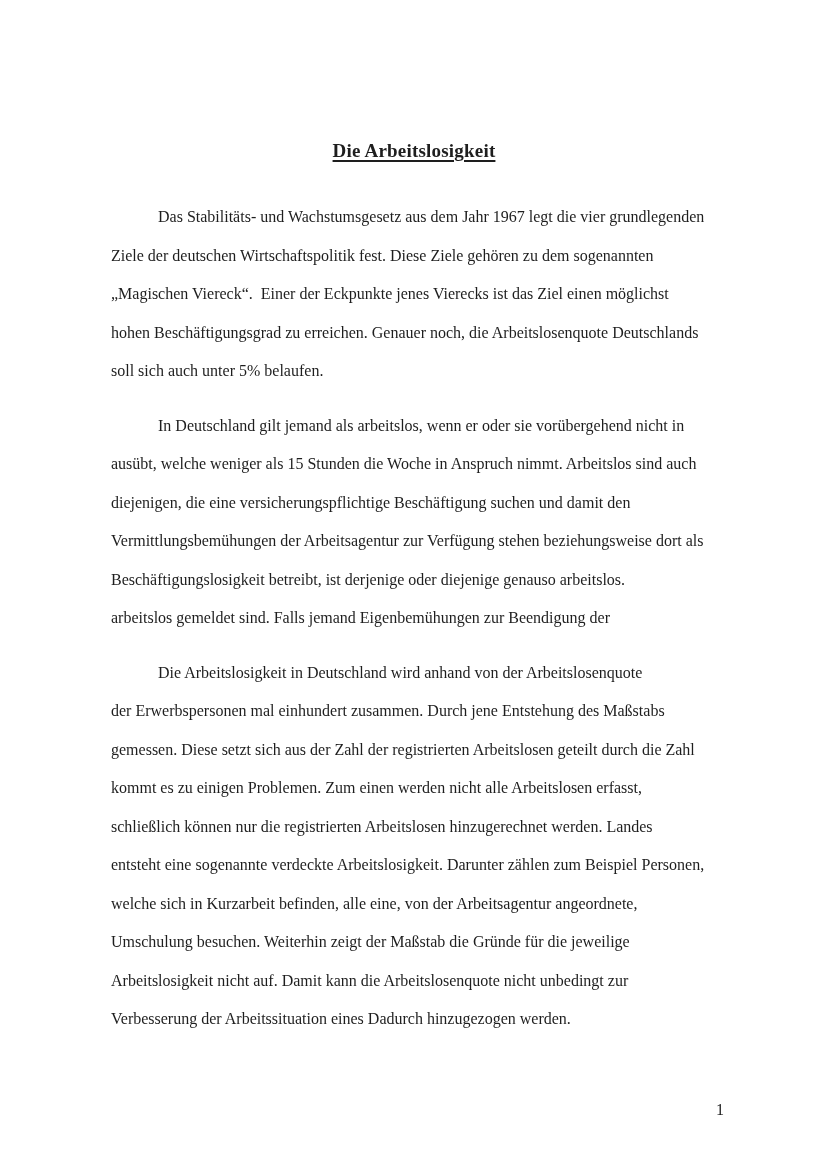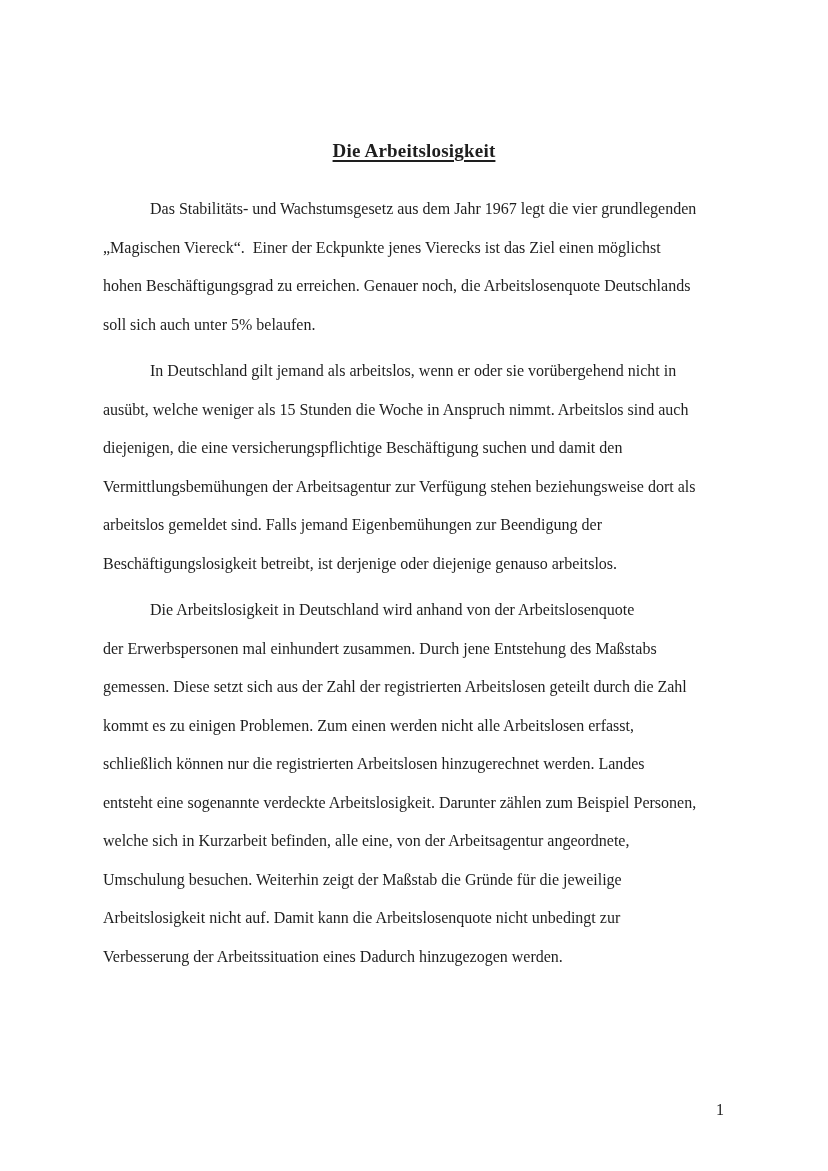--- a/index.html
+++ b/index.html
@@ -32,21 +32,21 @@
     letter-spacing: 0.2px;
   }
   .content {
     position: absolute;
     top: 182px;
     left: 95px;
     width: 650px;
     font-size: 16px;
   }
   .paragraph {
-    margin: 8px;
+    margin: 16px;
   }
   .line {
     line-height: 38.5px;
     white-space: pre;   
   }
   .line.indent {
     padding-left: 47px;
   }
   .page-number {
     position: absolute;
@@ -59,31 +59,32 @@
 </head>
 <body>
 
 <div class="page">
 
   <h1 class="title">Die Arbeitslosigkeit</h1>
 
   <div class="content">
     <div class="paragraph">
         <div class="line indent">Das Stabilitäts- und Wachstumsgesetz aus dem Jahr 1967 legt die vier grundlegenden</div>
+        <div class="line">Ziele der deutschen Wirtschaftspolitik fest. Diese Ziele gehören zu dem sogenannten</div>
         <div class="line">„Magischen Viereck“.  Einer der Eckpunkte jenes Vierecks ist das Ziel einen möglichst</div>
         <div class="line">hohen Beschäftigungsgrad zu erreichen. Genauer noch, die Arbeitslosenquote Deutschlands</div>
         <div class="line">soll sich auch unter 5% belaufen.</div>
       </div>
     <div class="paragraph">
         <div class="line indent">In Deutschland gilt jemand als arbeitslos, wenn er oder sie vorübergehend nicht in</div>
         <div class="line">ausübt, welche weniger als 15 Stunden die Woche in Anspruch nimmt. Arbeitslos sind auch</div>
         <div class="line">diejenigen, die eine versicherungspflichtige Beschäftigung suchen und damit den</div>
         <div class="line">Vermittlungsbemühungen der Arbeitsagentur zur Verfügung stehen beziehungsweise dort als</div>
+        <div class="line">Beschäftigungslosigkeit betreibt, ist derjenige oder diejenige genauso arbeitslos.</div>
         <div class="line">arbeitslos gemeldet sind. Falls jemand Eigenbemühungen zur Beendigung der</div>
-        <div class="line">Beschäftigungslosigkeit betreibt, ist derjenige oder diejenige genauso arbeitslos.</div>
       </div>
     <div class="paragraph">
         <div class="line indent">Die Arbeitslosigkeit in Deutschland wird anhand von der Arbeitslosenquote</div>
         <div class="line">der Erwerbspersonen mal einhundert zusammen. Durch jene Entstehung des Maßstabs</div>
         <div class="line">gemessen. Diese setzt sich aus der Zahl der registrierten Arbeitslosen geteilt durch die Zahl</div>
         <div class="line">kommt es zu einigen Problemen. Zum einen werden nicht alle Arbeitslosen erfasst,</div>
         <div class="line">schließlich können nur die registrierten Arbeitslosen hinzugerechnet werden. Landes</div>
         <div class="line">entsteht eine sogenannte verdeckte Arbeitslosigkeit. Darunter zählen zum Beispiel Personen,</div>
         <div class="line">welche sich in Kurzarbeit befinden, alle eine, von der Arbeitsagentur angeordnete,</div>
         <div class="line">Umschulung besuchen. Weiterhin zeigt der Maßstab die Gründe für die jeweilige</div>

